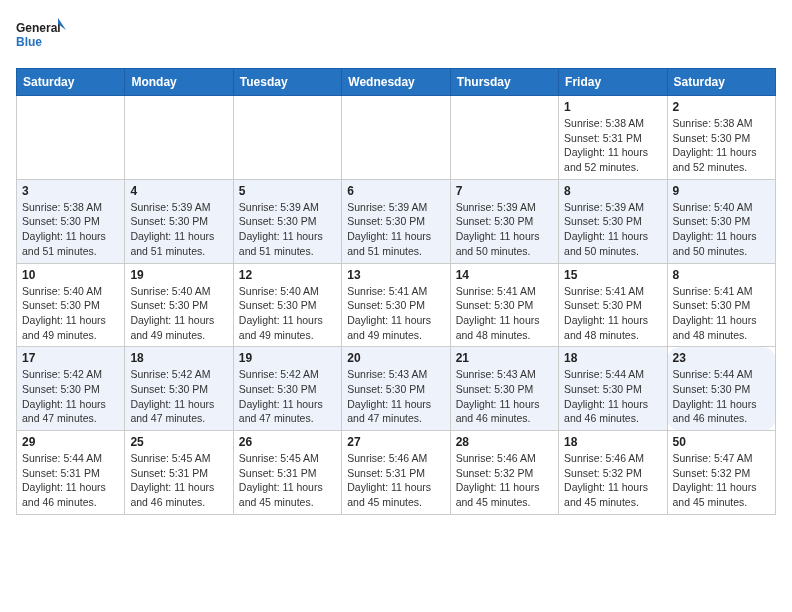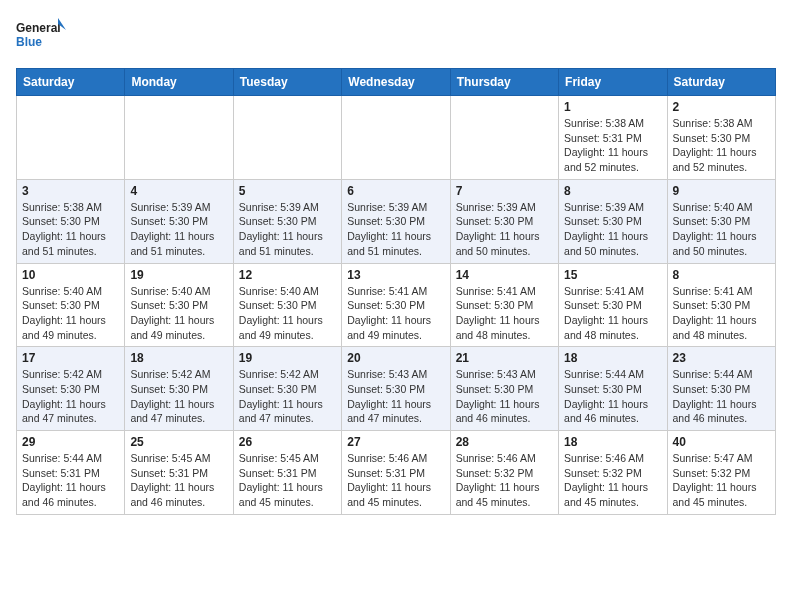--- a/index.html
+++ b/index.html
@@ -268,21 +268,21 @@
 Daylight: 11 hours
 and 46 minutes.</div>
         </td>
         <td style="background: rgb(238, 242, 250);">
           <span class="day-num">18</span>
           <div class="day-info" style="white-space: pre-line;">Sunrise: 5:44 AM
 Sunset: 5:30 PM
 Daylight: 11 hours
 and 46 minutes.</div>
         </td>
-        <td style="background: rgb(238, 242, 250);">
+        <td style="background: rgb(238, 242, 250); border-radius: 14px;">
           <span class="day-num">23</span>
           <div class="day-info" style="white-space: pre-line;">Sunrise: 5:44 AM
 Sunset: 5:30 PM
 Daylight: 11 hours
 and 46 minutes.</div>
         </td>
       </tr>
       <tr>
         <td style="background: rgb(255, 255, 255);">
           <span class="day-num">29</span>
@@ -320,21 +320,21 @@
 and 45 minutes.</div>
         </td>
         <td style="background: rgb(255, 255, 255);">
           <span class="day-num">18</span>
           <div class="day-info" style="white-space: pre-line;">Sunrise: 5:46 AM
 Sunset: 5:32 PM
 Daylight: 11 hours
 and 45 minutes.</div>
         </td>
         <td style="background: rgb(255, 255, 255);">
-          <span class="day-num">40</span>
+          <span class="day-num">50</span>
           <div class="day-info" style="white-space: pre-line;">Sunrise: 5:47 AM
 Sunset: 5:32 PM
 Daylight: 11 hours
 and 45 minutes.</div>
         </td>
       </tr>
     </tbody>
 </table>
 
 </body></html>

